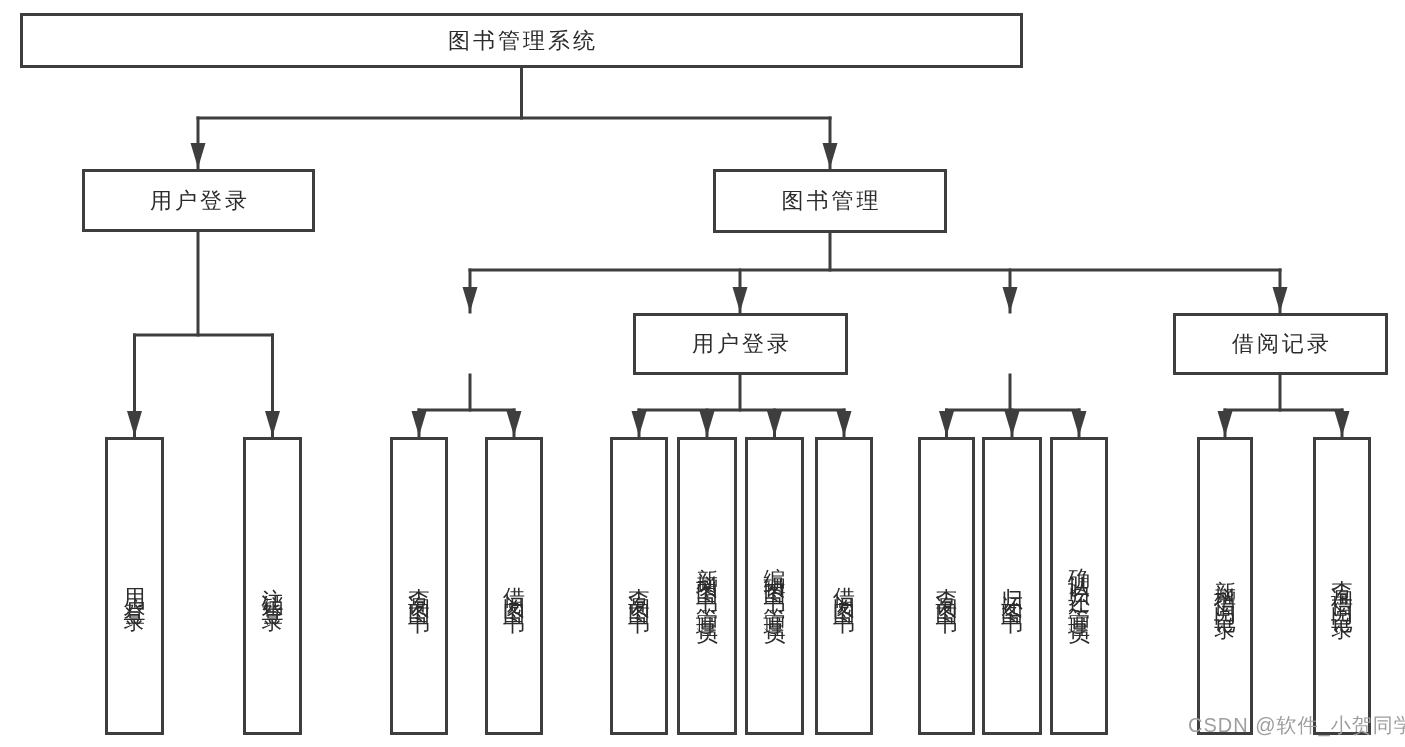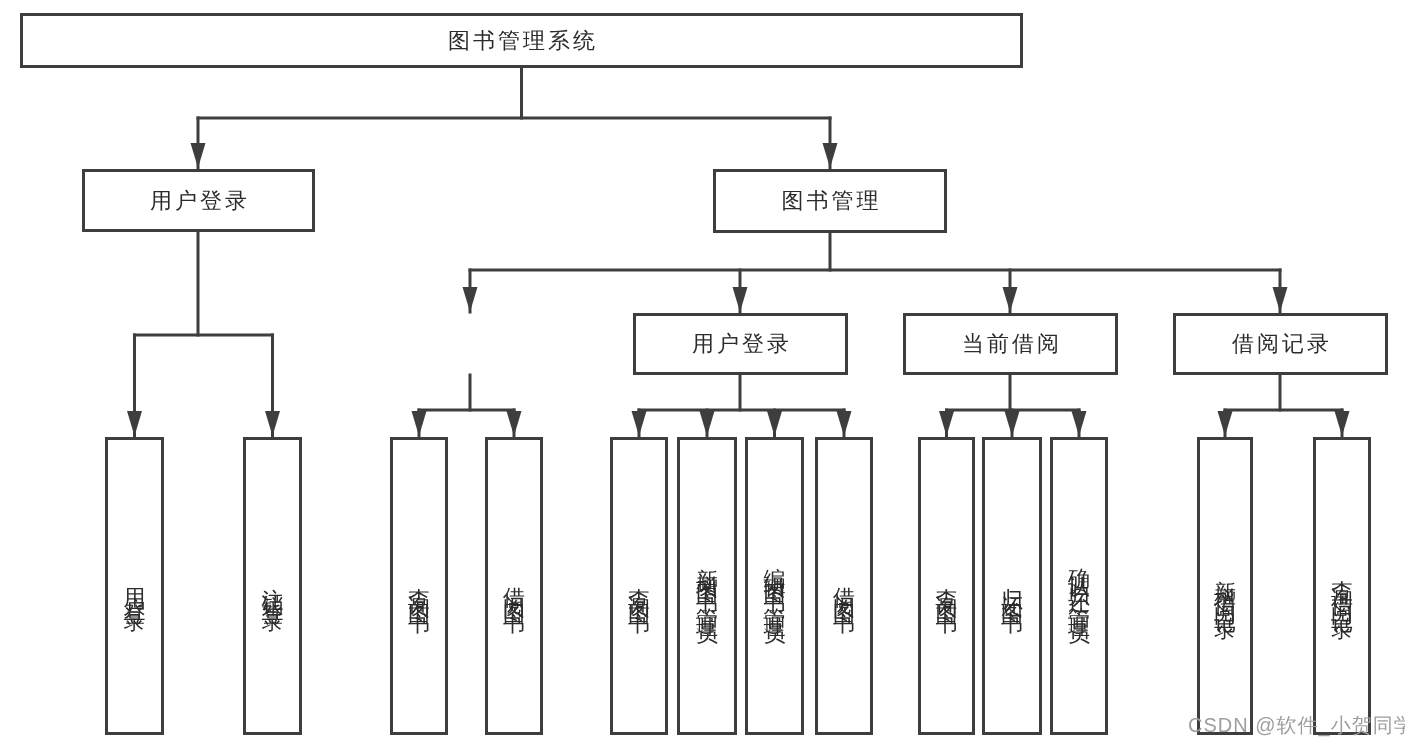--- a/index.html
+++ b/index.html
@@ -102,23 +102,20 @@
   <div class="node h-node" style="left:82px; top:169px; width:233px; height:63px;">
     <span class="lbl">用户登录</span>
   </div>
   <div class="node h-node" style="left:713px; top:169px; width:234px; height:64px;align-items:center;">
     <span class="lbl">图书管理</span>
   </div>
 
   <div class="node h-node" style="left:633px; top:313px; width:215px; height:62px;">
     <span class="lbl">用户登录</span>
   </div>
-  <div class="node h-node" style="left:903px; top:313px; width:215px; height:62px;">
-    <span class="lbl">当前借阅</span>
-  </div>
   <div class="node h-node" style="left:1173px; top:313px; width:215px; height:62px;">
     <span class="lbl">借阅记录</span>
   </div>
 
   <div class="node v-node" style="left:105px; top:437px; width:59px; height:298px;">
     <span class="lbl">用户登录</span>
   </div>
   <div class="node v-node" style="left:243px; top:437px; width:59px; height:298px;">
     <span class="lbl">注销登录</span>
   </div>

